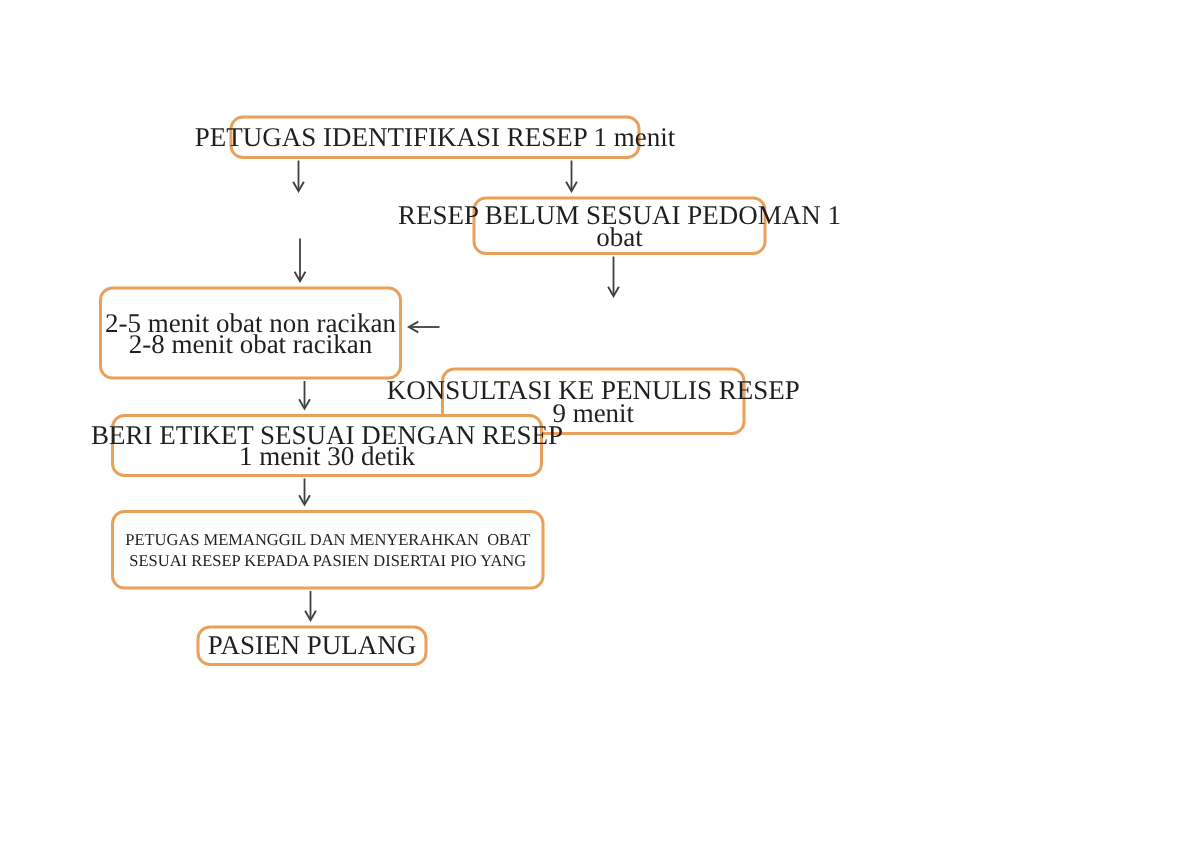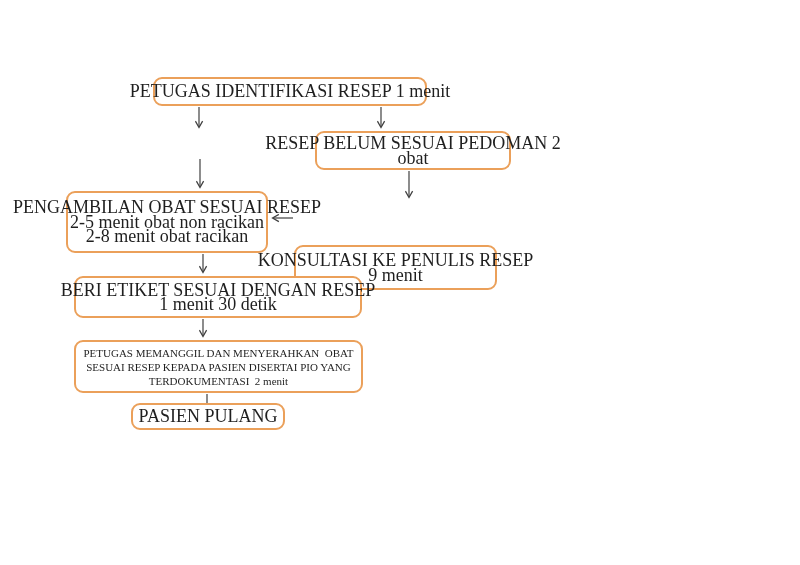--- a/index.html
+++ b/index.html
@@ -50,21 +50,21 @@
     line-height:14px;
   }
   
   #box-identifikasi   {left:153px; top:77px;  width:274px; height:29px;}
   #box-sesuai-pedoman {left:85px;  top:132px; width:185px; height:26px;}
   #box-belum-sesuai   {left:315px; top:131px; width:196px; height:39px;}
   #box-pengambilan    {left:66px;  top:191px; width:202px; height:62px;}
   #box-konsultasi     {left:294px; top:201px; width:203px; height:45px;margin-top:44px;}
   #box-beri-etiket    {left:74px;  top:276px; width:288px; height:42px;}
   #box-penyerahan     {left:74px;  top:340px; width:289px; height:53px;}
-  #box-pasien-pulang  {left:131px; top:403px; width:154px; height:27px;}
+  #box-pasien-pulang  {left:131px; top:417px; width:154px; height:27px;}
 </style>
 </head>
 <body>
 
 <div class="canvas">
 
   <svg class="arrow-layer" width="800" height="565" viewBox="0 0 800 565" xmlns="http://www.w3.org/2000/svg">
     <defs>
       <marker id="ah" viewBox="0 0 10 10" refX="8" refY="5" markerWidth="7.5" markerHeight="7.5" orient="auto-start-reverse">
         <path d="M1.5,1 L8.5,5 L1.5,9" fill="none" stroke="#404040" stroke-width="1.4"></path>
@@ -81,43 +81,41 @@
       <line x1="207" y1="394" x2="207" y2="413" marker-end="url(#ah)" stroke="#404040"></line>
     </g>
   </svg>
 
   <div class="flow-box" id="box-identifikasi">
     <div class="line">PETUGAS IDENTIFIKASI RESEP 1 menit</div>
   </div>
 
 
   <div class="flow-box" id="box-belum-sesuai">
-    <div class="line">RESEP BELUM SESUAI PEDOMAN 2</div>
+    <div class="line">RESEP BELUM SESUAI PEDOMAN 1</div>
     <div class="line">obat</div>
   </div>
 
   <div class="flow-box" id="box-pengambilan">
-    <div class="line">PENGAMBILAN OBAT SESUAI RESEP</div>
     <div class="line">2-5 menit obat non racikan</div>
     <div class="line">2-8 menit obat racikan</div>
   </div>
 
   <div class="flow-box" id="box-konsultasi">
     <div class="line">KONSULTASI KE PENULIS RESEP</div>
     <div class="line">9 menit</div>
   </div>
 
   <div class="flow-box" id="box-beri-etiket">
     <div class="line">BERI ETIKET SESUAI DENGAN RESEP</div>
     <div class="line">1 menit 30 detik</div>
   </div>
 
   <div class="flow-box small" id="box-penyerahan">
     <div class="line">PETUGAS MEMANGGIL DAN MENYERAHKAN  OBAT</div>
     <div class="line">SESUAI RESEP KEPADA PASIEN DISERTAI PIO YANG</div>
-    <div class="line">TERDOKUMENTASI  2 menit</div>
   </div>
 
   <div class="flow-box" id="box-pasien-pulang">
     <div class="line">PASIEN PULANG</div>
   </div>
 
 </div>
 
 </body></html>

